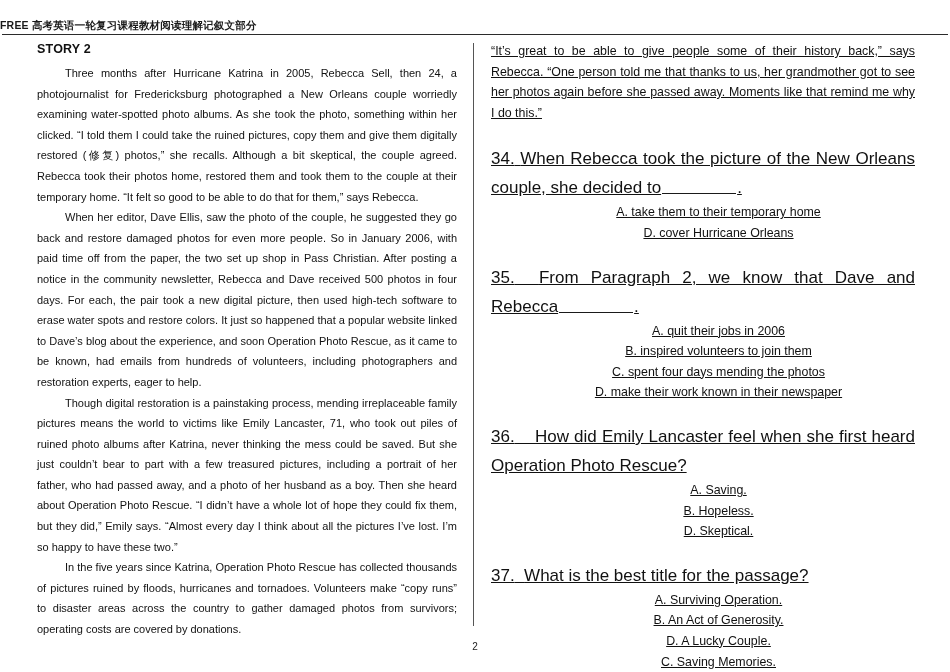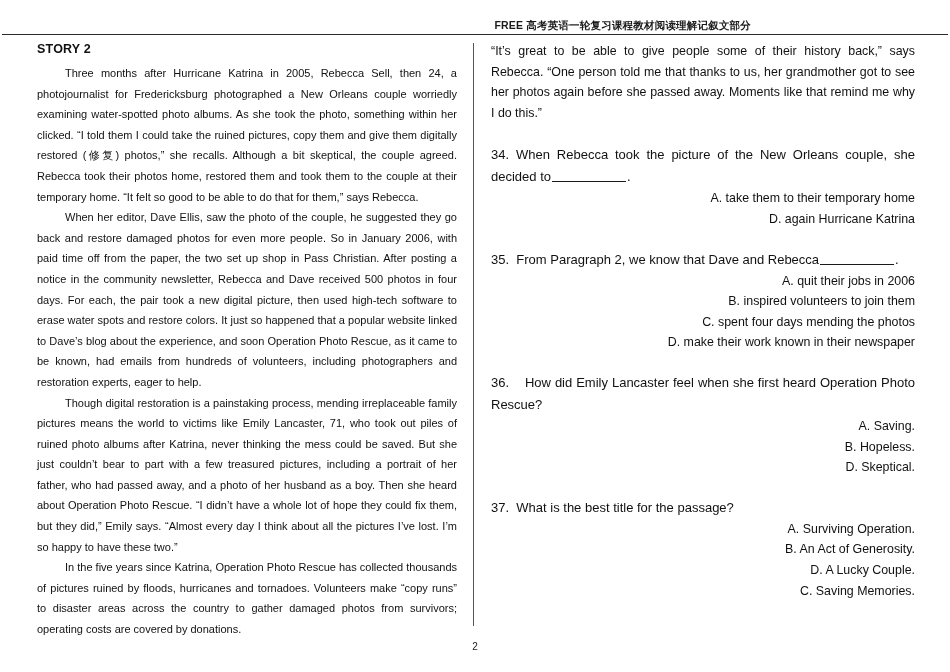--- a/index.html
+++ b/index.html
@@ -22,21 +22,21 @@
     height: 672px;
     box-sizing: border-box;
   }
 
   
   .page-header {
     position: absolute;
     top: 19px;
     left: 0;
     width: 751px;
-    text-align: right;
+    text-align: left;
   }
   .page-header .header-text {
     font-size: 10.5px;
     font-weight: bold;
     letter-spacing: .2px;
     line-height: 13px;
     color: #1a1a1a;
     white-space: nowrap;
   }
   .header-rule {
@@ -61,20 +61,21 @@
     top: 0;
     box-sizing: border-box;
   }
   .col-left {
     left: 37px;
     width: 420px;
   }
   .col-right {
     left: 491px;
     width: 424px;
+    text-decoration: underline;
   }
   .col-divider {
     position: absolute;
     top: 2px;
     left: 473px;
     width: 0;
     height: 583px;
     border-left: 1.2px solid #555555;
   }
 
@@ -103,30 +104,30 @@
     text-align: justify;
   }
 
   
   .question {
     margin: 0;
     padding: 0;
   }
   .q-stem {
     margin: 0;
-    font-size: 13px;
-    line-height: 22px;
+    font-size: 17px;
+    line-height: 29px;
     text-align: justify;
   }
   .opt {
     margin: 0;
     font-size: 12.4px;
     line-height: 20.6px;
     padding-left: 31px;
-    text-align: right;
+    text-align: center;
     white-space: nowrap;
   }
   .blank-line {
     display: inline-block;
     border-bottom: 1px solid #1a1a1a;
     width: 74px;
     height: 11px;
     margin: 0 1px -1px 1px;
   }
   .gap-md { height: 19px; }
@@ -173,21 +174,21 @@
 
     <div class="col col-right">
 
       <p class="quote-par">“It’s great to be able to give people some of their history back,” says Rebecca. “One person told me that thanks to us, her grandmother got to see her photos again before she passed away. Moments like that remind me why I do this.”</p>
 
       <div class="gap-lg"></div>
 
       <div class="question">
         <p class="q-stem"><span>34.</span> <span>When Rebecca took the picture of the New Orleans couple, she decided to</span><span class="blank-line"></span><span>.</span></p>
         <p class="opt">A. take them to their temporary home</p>
-        <p class="opt">D. again Hurricane Katrina</p>
+        <p class="opt">D. cover Hurricane Orleans</p>
       </div>
 
       <div class="gap-md"></div>
 
       <div class="question">
         <p class="q-stem"><span>35.</span>&nbsp; <span>From Paragraph 2, we know that Dave and Rebecca</span><span class="blank-line"></span><span>.</span></p>
         <p class="opt">A. quit their jobs in 2006</p>
         <p class="opt">B. inspired volunteers to join them</p>
         <p class="opt">C. spent four days mending the photos</p>
         <p class="opt">D. make their work known in their newspaper</p>

